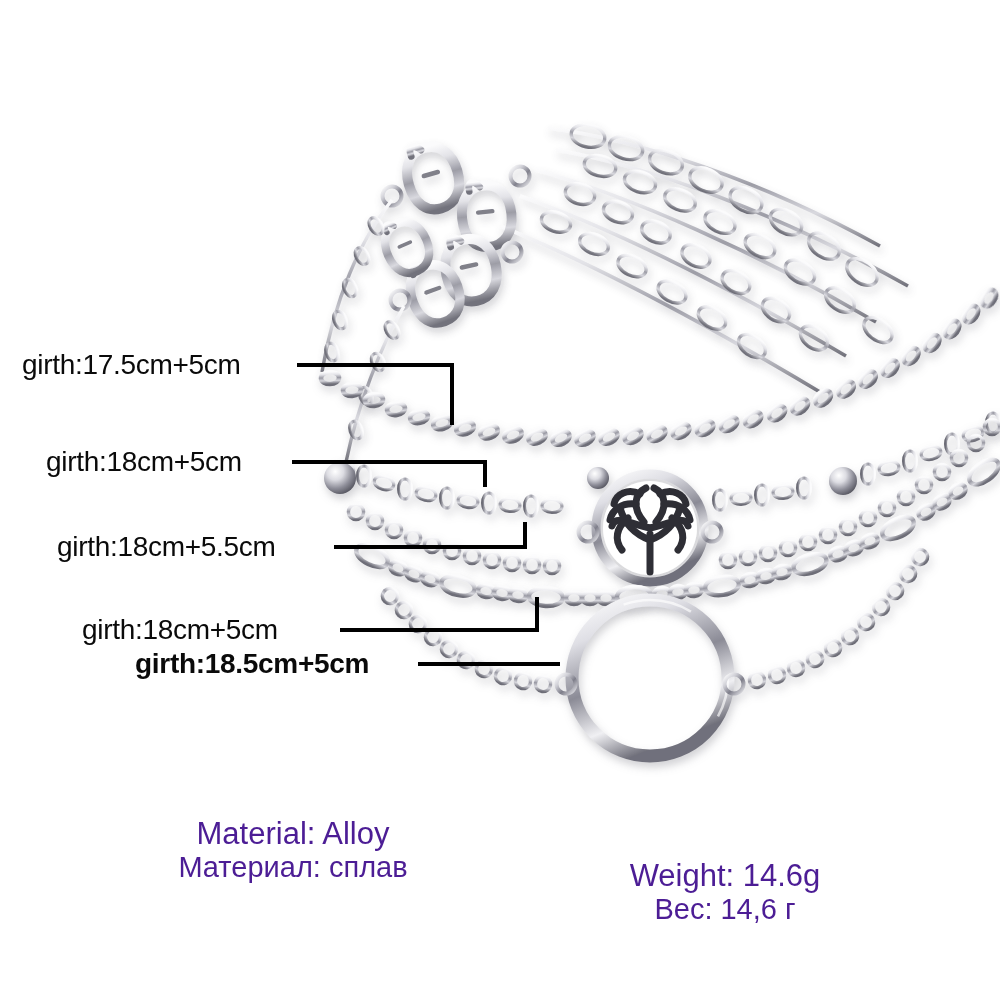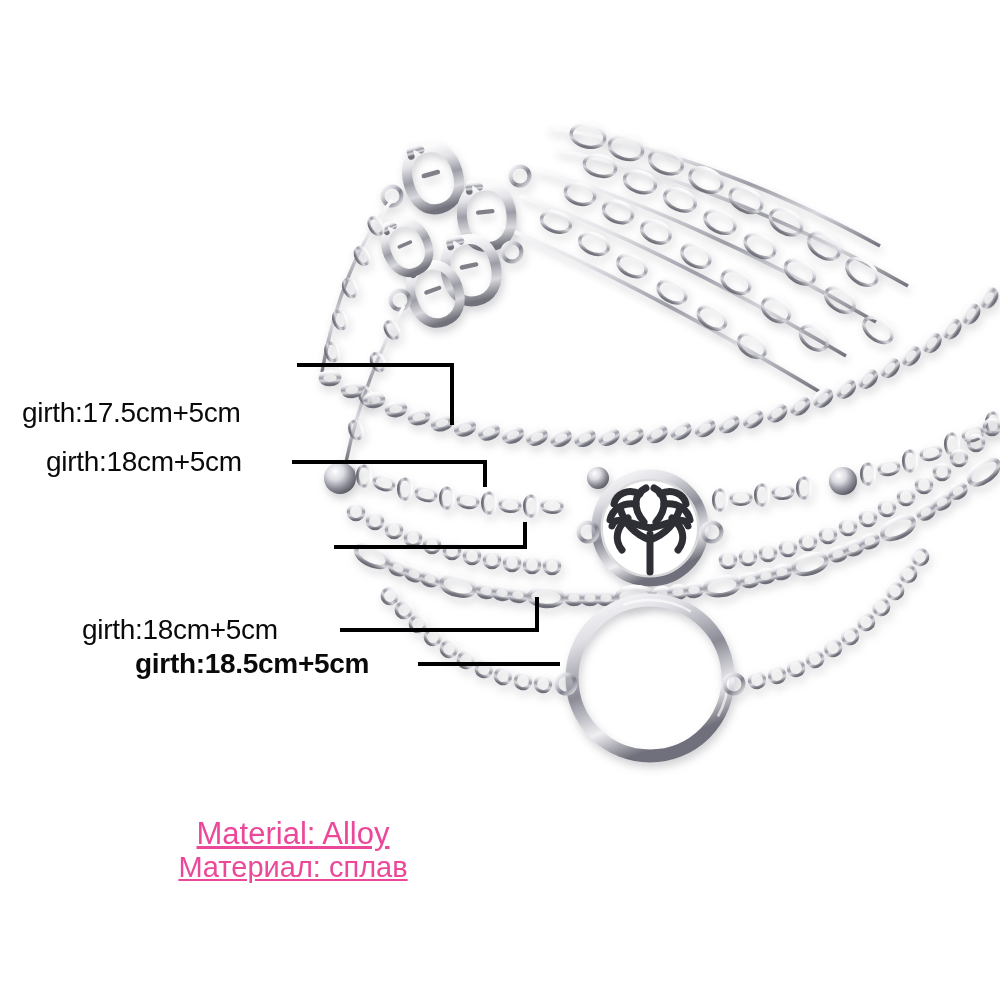--- a/index.html
+++ b/index.html
@@ -7,21 +7,21 @@
     width:1000px;height:1000px;background:#ffffff;position:relative;
     font-family:"Liberation Sans", sans-serif;color:#000;overflow:hidden;
   }
   #stage{position:absolute;inset:0;width:1000px;height:1000px;}
   .jewel{position:absolute;left:0;top:0;width:1000px;height:1000px;}
   .lbl{
     position:absolute;white-space:nowrap;font-size:28px;line-height:1;
     color:#0a0a0a;letter-spacing:-0.3px;
   }
   .leader{position:absolute;}
-  .btm{position:absolute;white-space:nowrap;color:#ec4899;text-decoration:underline;}
+  .btm{position:absolute;white-space:nowrap;color:#4c1d95;}
   .btm .en{font-size:31px;line-height:1.06;display:block;}
   .btm .ru{font-size:29px;line-height:1.12;display:block;}
   .ctr{text-align:center;}
 </style>
 </head>
 <body>
 
 <div id="stage">
 
   <svg class="jewel" viewBox="0 0 1000 1000">
@@ -569,24 +569,29 @@
   <svg class="leader" style="left:0;top:0;width:1000px;height:1000px;">
     <g stroke="#000000" stroke-width="3.4" fill="none" shape-rendering="crispEdges">
       <path d="M297,365 L452,365 L452,425"></path>
       <path d="M292,462 L485,462 L485,487"></path>
       <path d="M334,547 L525,547 L525,522"></path>
       <path d="M340,630 L537,630 L537,597"></path>
       <path d="M418,664 L560,664"></path>
     </g>
   </svg>
 
-  <div class="lbl" style="left:22px;  top:351px;margin-top:48px;">girth:17.5cm+5cm</div>
+  <div class="lbl" style="left:22px;  top:351px;">girth:17.5cm+5cm</div>
   <div class="lbl" style="left:46px;  top:448px;">girth:18cm+5cm</div>
+  <div class="lbl" style="left:57px;  top:533px;">girth:18cm+5.5cm</div>
   <div class="lbl" style="left:82px;  top:616px;">girth:18cm+5cm</div>
   <div class="lbl" style="left:135px; top:650px;font-weight:bold;">girth:18.5cm+5cm</div>
 
   <div class="btm ctr" style="left:143px; top:818px; width:300px;">
     <span class="en">Material: Alloy</span>
     <span class="ru">Материал: сплав</span>
   </div>
 
+  <div class="btm ctr" style="left:580px; top:860px; width:290px;">
+    <span class="en">Weight: 14.6g</span>
+    <span class="ru">Вес: 14,6 г</span>
+  </div>
 
 </div>
 
 </body></html>

